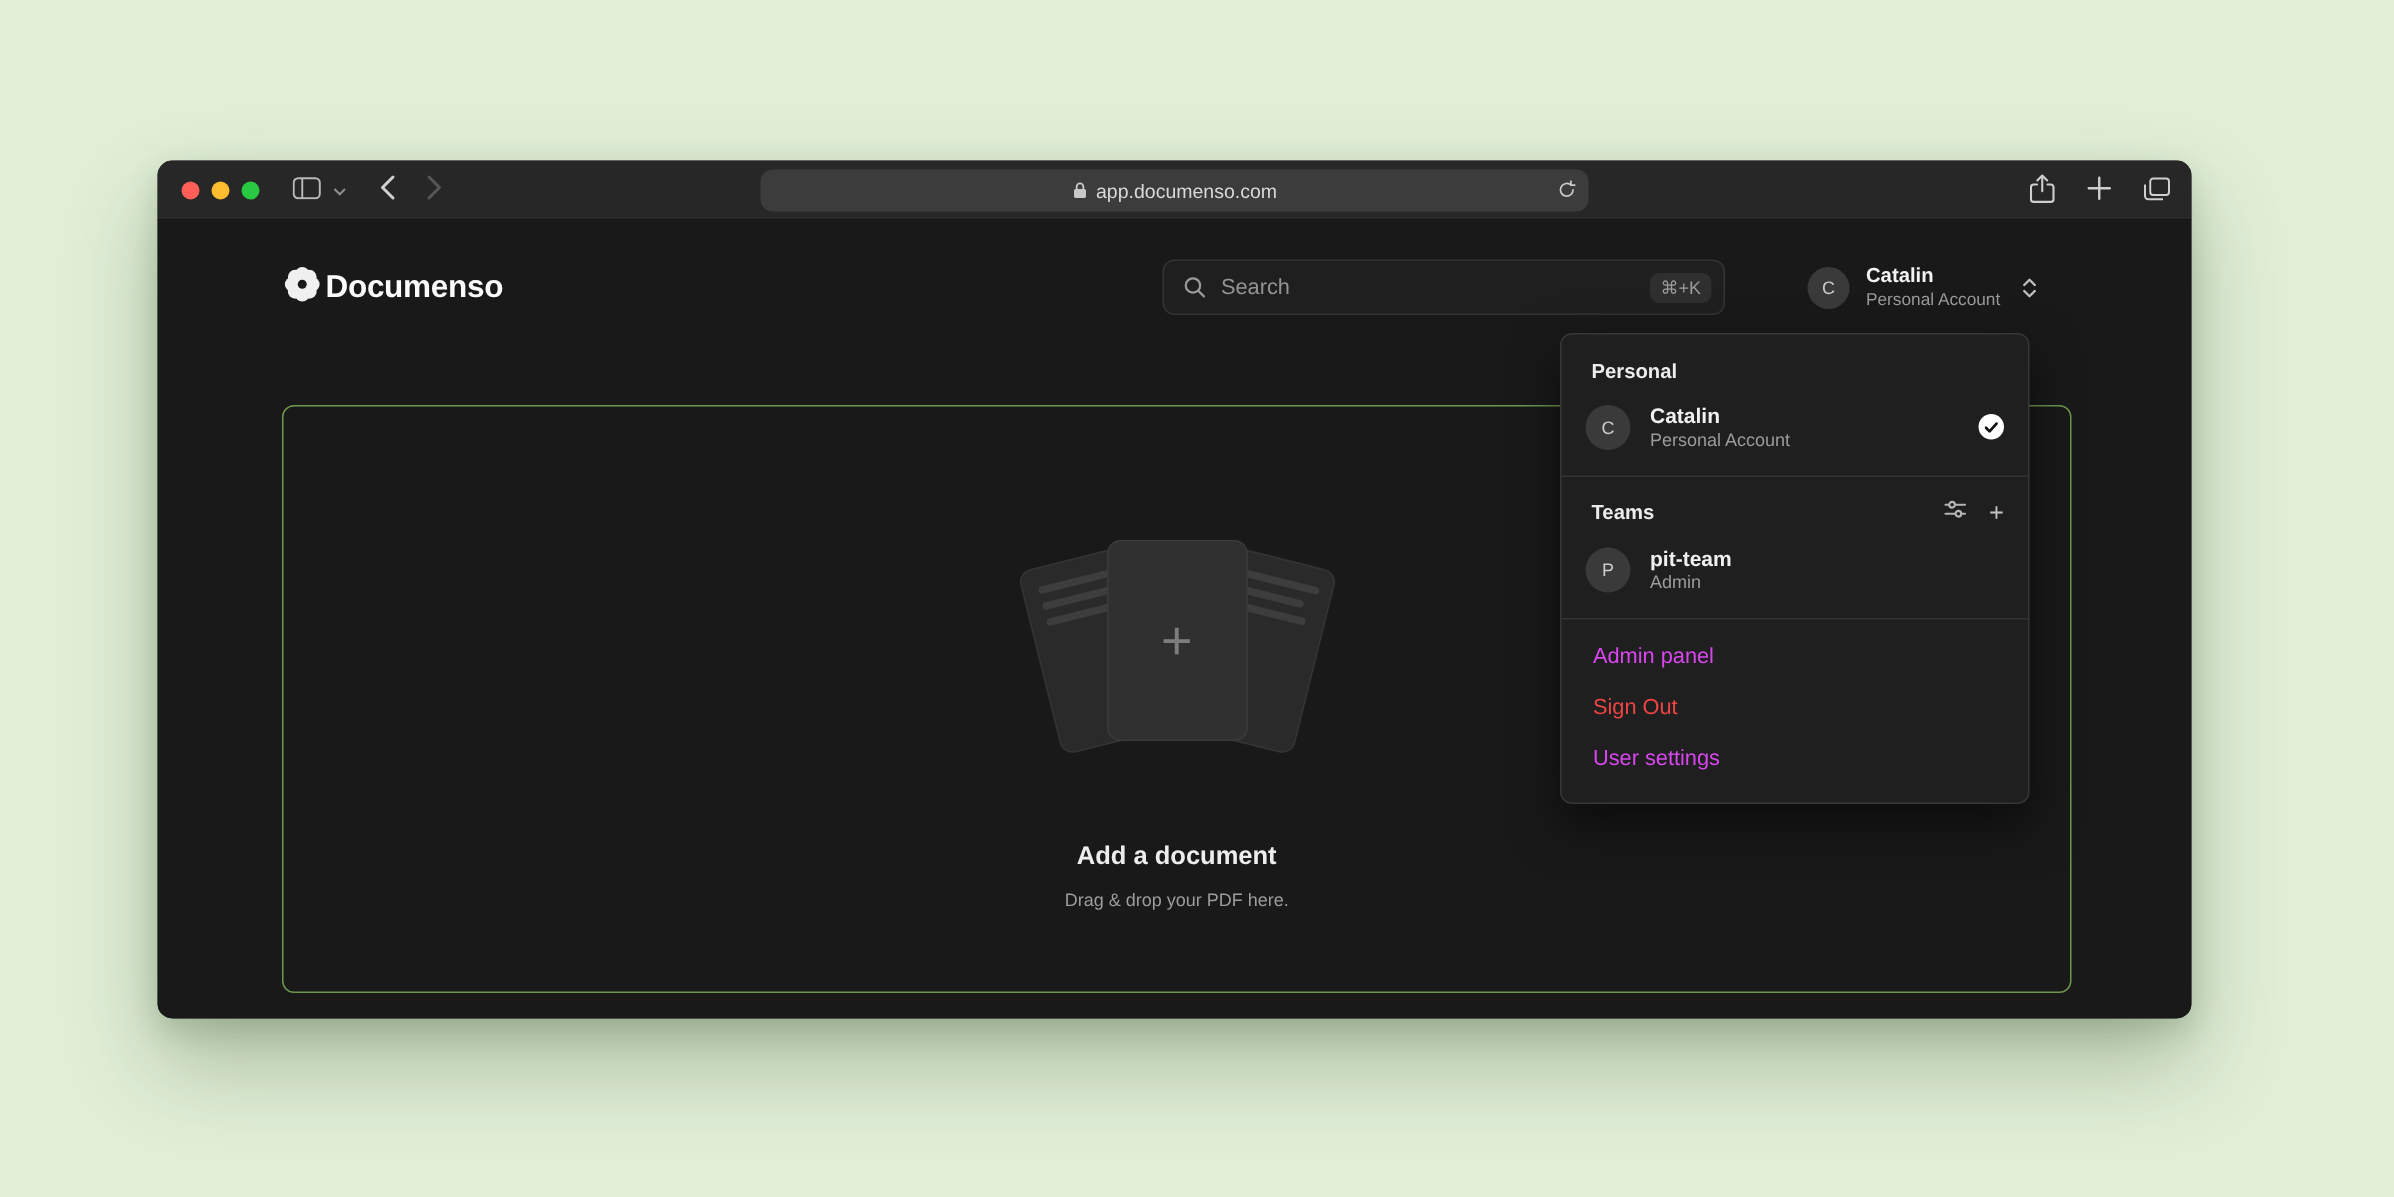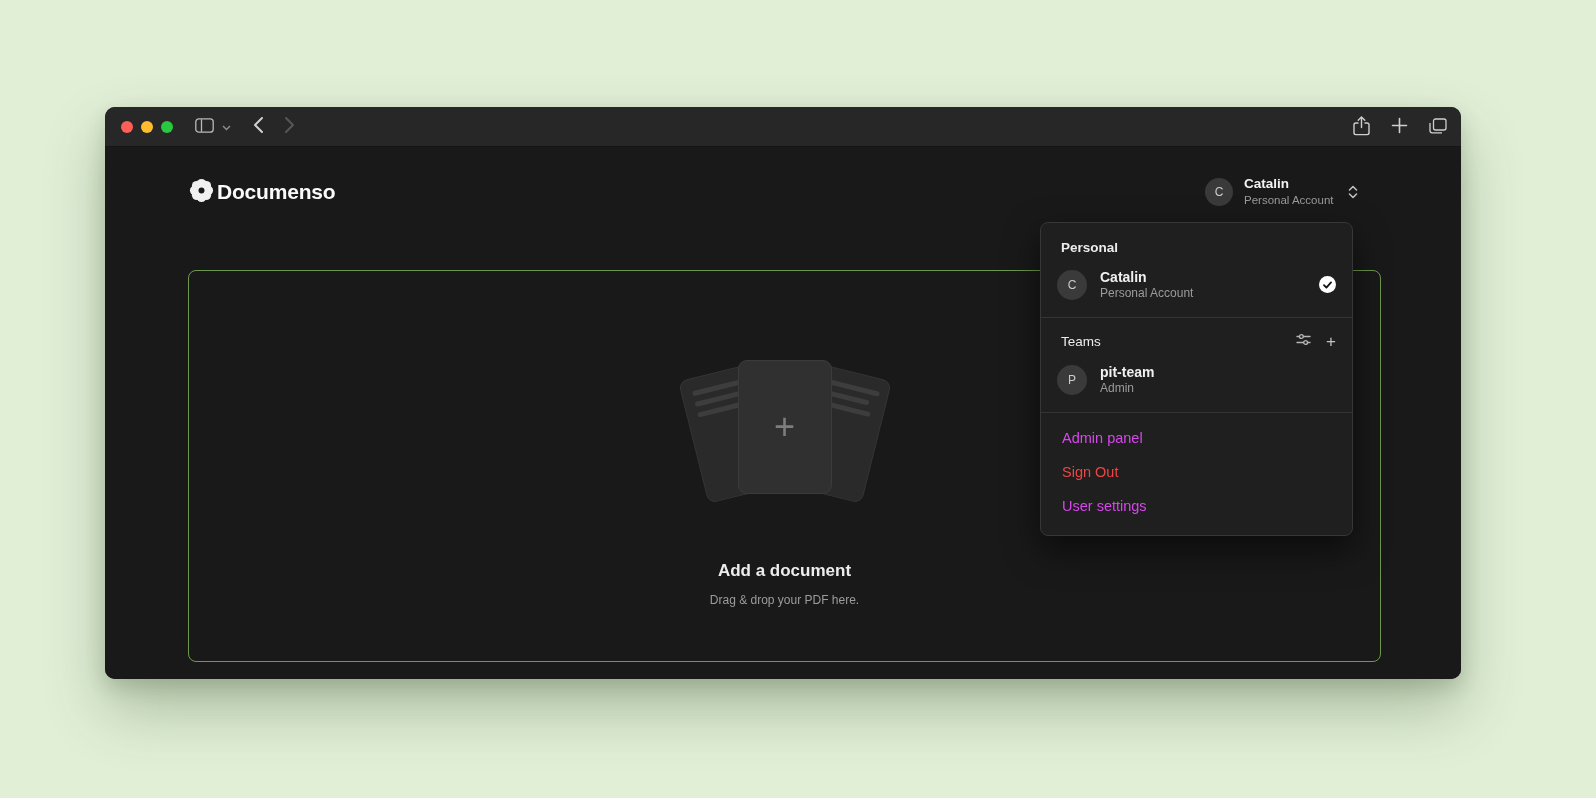--- a/index.html
+++ b/index.html
@@ -122,21 +122,21 @@
   .menu-acct { display: flex; align-items: center; padding: 7px 16px; gap: 13px; }
   .menu-acct .avatar { width: 30px; height: 30px; }
   .menu-acct .m-name { color: #f0f0f0; font-size: 14px; font-weight: 600; line-height: 1.3; }
   .menu-acct .m-sub { color: #9b9b9b; font-size: 12px; line-height: 1.3; }
   .check {
     margin-left: auto; width: 17px; height: 17px; border-radius: 50%;
     background: #ffffff; display: flex; align-items: center; justify-content: center; flex: none;
   }
   .menu-div { height: 1px; background: #343434; margin: 8px 0; }
   .teams-header { display: flex; align-items: center; padding: 7px 16px 6px 20px; }
-  .teams-header .t-label { color: #ececec; font-size: 13.5px; font-weight: 400; }
+  .teams-header .t-label { color: #ececec; font-size: 13.5px; font-weight: 700; }
   .teams-actions { margin-left: auto; display: flex; align-items: center; gap: 15px; }
   .icon-btn { background: none; border: none; padding: 0; display: flex; align-items: center; justify-content: center; cursor: default; }
   .teams-plus { color: #c2c2c2; font-size: 17px; font-weight: 400; line-height: 1; }
   .menu-item { padding: 9px 21px; color: #d946ef; font-size: 14.5px; cursor: default; }
   .menu-item.danger { color: #ef4444; }
 </style>
 </head>
 <body>
 
 <div class="window">
@@ -172,20 +172,37 @@
       </span>
     </button>
     <button class="tb-btn tb-fwd">
       <span>
         <svg width="11" height="18" viewBox="0 0 11 18" fill="none" stroke="#565656" stroke-width="2" stroke-linecap="round" stroke-linejoin="round">
             <path d="M2 2l7 7-7 7"></path>
           </svg>
       </span>
     </button>
 
+    <div class="urlbar">
+      <span class="lock">
+        <svg width="10" height="12" viewBox="0 0 10 12" fill="none" stroke="#c9c9c9" stroke-width="1.2">
+          <rect x="1" y="5" width="8" height="6" rx="1.2" fill="#c9c9c9" stroke="none"></rect>
+          <path d="M2.8 5V3.4a2.2 2.2 0 0 1 4.4 0V5"></path>
+        </svg>
+      </span>
+      <span>app.documenso.com</span>
+      <button class="tb-btn reload">
+        <span>
+          <svg width="13" height="13" viewBox="0 0 16 16" fill="none" stroke="#c9c9c9" stroke-width="1.4" stroke-linecap="round">
+            <path d="M13.2 8A5.2 5.2 0 1 1 11 3.8"></path>
+            <path d="M11.4 1v3.2h3.2"></path>
+          </svg>
+        </span>
+      </button>
+    </div>
 
     <div class="tb-right">
       <button class="tb-btn">
         <span>
           <svg width="17" height="20" viewBox="0 0 17 20" fill="none" stroke="#cfcfcf" stroke-width="1.4" stroke-linecap="round" stroke-linejoin="round">
             <path d="M5 7H2.8A1.8 1.8 0 0 0 1 8.8v8a1.8 1.8 0 0 0 1.8 1.8h11.4a1.8 1.8 0 0 0 1.8-1.8v-8A1.8 1.8 0 0 0 14.2 7H12"></path>
             <path d="M8.5 1.5v10"></path>
             <path d="M5.2 4.3L8.5 1l3.3 3.3"></path>
           </svg>
         </span>
@@ -224,20 +241,30 @@
               <circle cx="18.95" cy="9.05" r="5"></circle>
             <circle cx="14" cy="14" r="8"></circle>
           </g>
           <circle cx="14" cy="14" r="3.1" fill="#191919"></circle>
         </svg>
       </span>
       <span class="brand-name">Documenso</span>
     </div>
 
 
+    <div class="search-box">
+      <span class="mag">
+        <svg width="15" height="15" viewBox="0 0 15 15" fill="none" stroke="#9a9a9a" stroke-width="1.5" stroke-linecap="round">
+          <circle cx="6.3" cy="6.3" r="4.8"></circle>
+            <path d="M10 10l3.6 3.6"></path>
+        </svg>
+      </span>
+      <input type="text" placeholder="Search" style="">
+      <span class="kbd">⌘+K</span>
+    </div>
 
     <div class="account-trigger">
       <span class="avatar">C</span>
       <span class="acct-text">
         <span class="acct-name" style="display:block">Catalin</span>
         <span class="acct-sub" style="display:block">Personal Account</span>
       </span>
       <span class="acct-chev">
         <svg width="10" height="16" viewBox="0 0 10 16" fill="none" stroke="#bdbdbd" stroke-width="1.6" stroke-linecap="round" stroke-linejoin="round">
           <path d="M1.5 6L5 2.5 8.5 6"></path>

